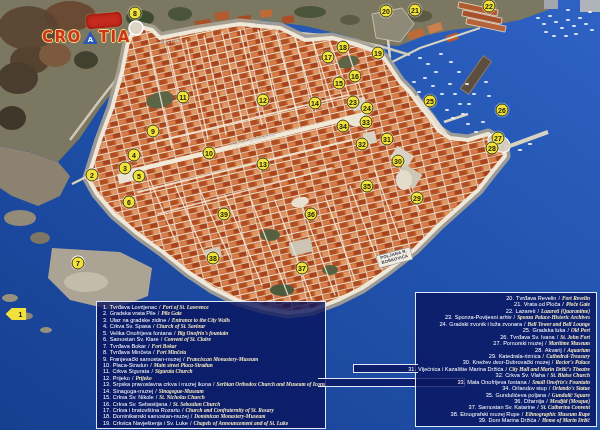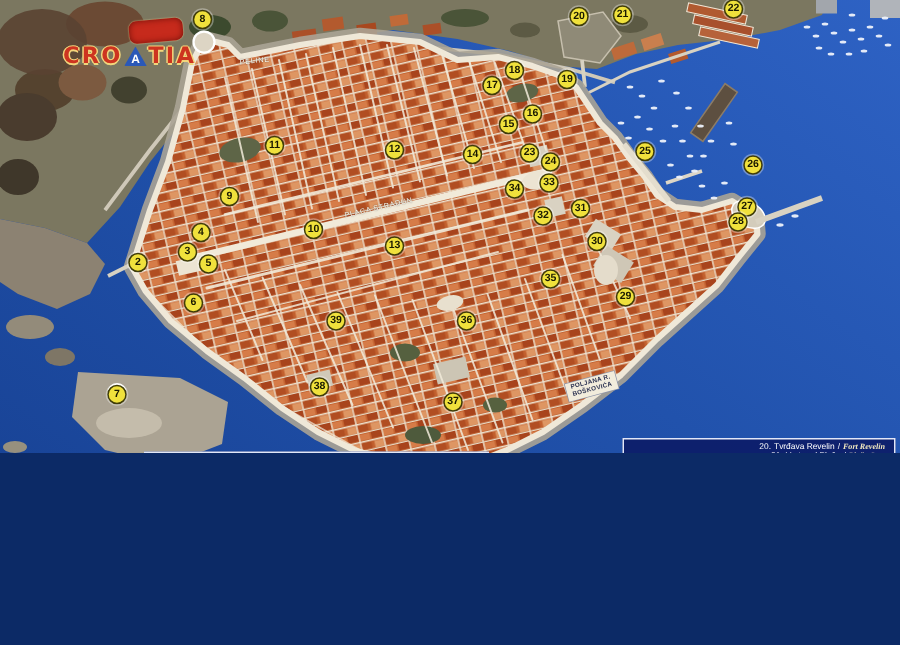--- a/index.html
+++ b/index.html
@@ -1,16 +1,16 @@
 <!DOCTYPE html>
 <html><head>
 <meta charset="utf-8">
 <style>
   html,body{margin:0;padding:0;background:#0c2a66;}
-  #stage{position:relative;width:600px;height:302px;overflow:hidden;
+  #stage{position:relative;width:600px;height:430px;overflow:hidden;
          font-family:"Liberation Sans",sans-serif;}
   #terrain{position:absolute;left:0;top:0;z-index:0;}
 
   
   .marker{position:absolute;z-index:6;width:11px;height:11px;border-radius:50%;
     background:#f0e13c;border:1px solid #3f3c08;color:#191900;
     font:bold 7px/1 "Liberation Sans",sans-serif;
     display:flex;align-items:center;justify-content:center;
     transform:translate(-50%,-50%) rotate(var(--rot,0deg));
     box-shadow:0 0 0 1px rgba(255,255,255,.35);}

